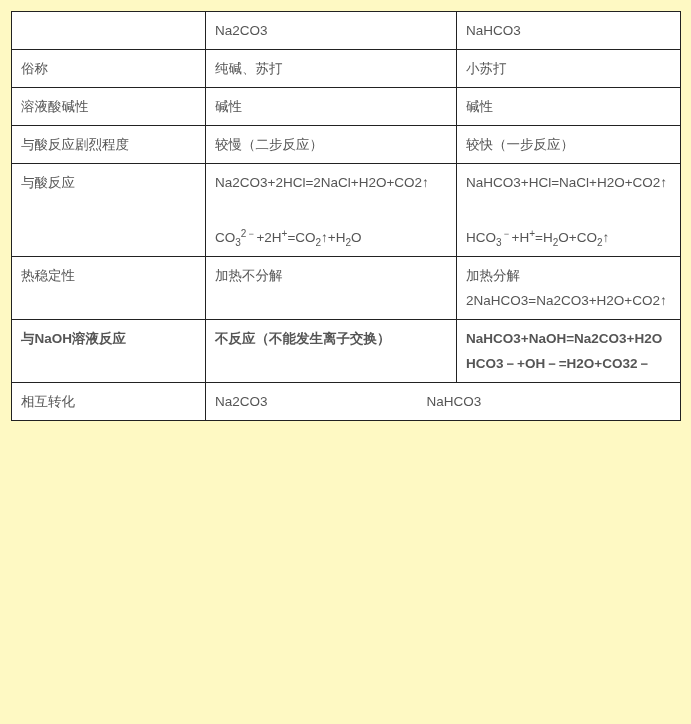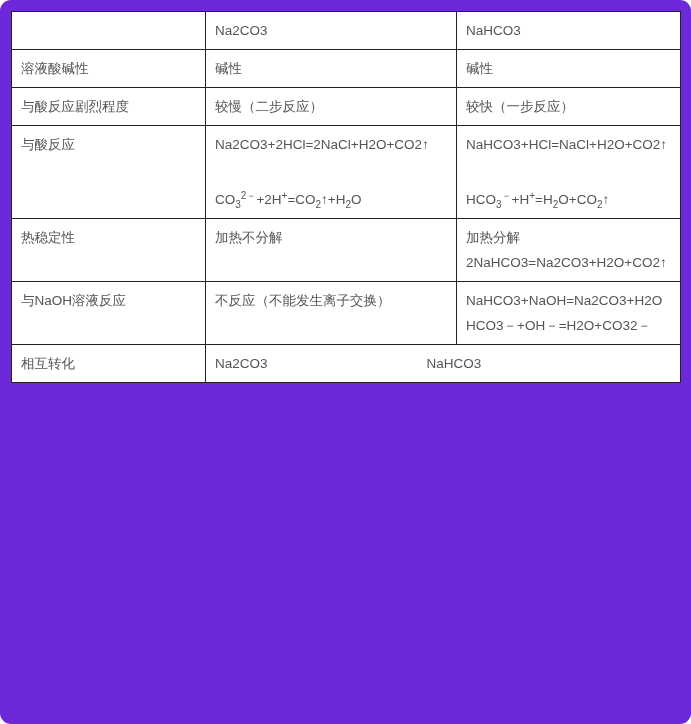--- a/index.html
+++ b/index.html
@@ -11,22 +11,21 @@
     height: 724px;
     background: #ffffff;
     font-family: "Liberation Sans", "DejaVu Sans", sans-serif;
     color: #4a4a4a;
     overflow: hidden;
   }
   #sheet {
     position: relative;
     width: 691px;
     height: 724px;
-    background: #6d28d9;
-    border-radius: 11px;
+    background: #fef9c3;
   }
   table.cmp {
     position: absolute;
     left: 11px;
     top: 11px;
     width: 669px;
     border-collapse: collapse;
     table-layout: fixed;
     background: #ffffff;
   }
@@ -55,21 +54,21 @@
     line-height: 0;
   }
   .eq sup {
     font-size: 10px;
     vertical-align: 0.55em;
     line-height: 0;
   }
   .gap-top { display: block; height: 30px; }
   .gap-small { display: block; height: 27px; }
   .pad-bottom-lg { padding-bottom: 34px; }
-  .pad-bottom-md { padding-bottom: 22px; }
+  .pad-bottom-md { padding-bottom: 22px; font-weight: bold; }
   .merged-last {
     position: relative;
   }
   .merged-last .left-term {
     display: inline-block;
   }
   .merged-last .right-term {
     display: inline-block;
     margin-left: 159px;
   }
@@ -87,20 +86,25 @@
         <col class="c3">
     </colgroup>
     <tbody>
 
       <tr>
         <td class="label"></td>
         <td>Na2CO3</td>
         <td>NaHCO3</td>
       </tr>
 
+      <tr>
+        <td class="label">俗称</td>
+        <td>纯碱、苏打</td>
+        <td>小苏打</td>
+      </tr>
 
 
       <tr>
         <td class="label">溶液酸碱性</td>
         <td>碱性</td>
         <td>碱性</td>
       </tr>
 
       <tr>
         <td class="label">与酸反应剧烈程度</td>

